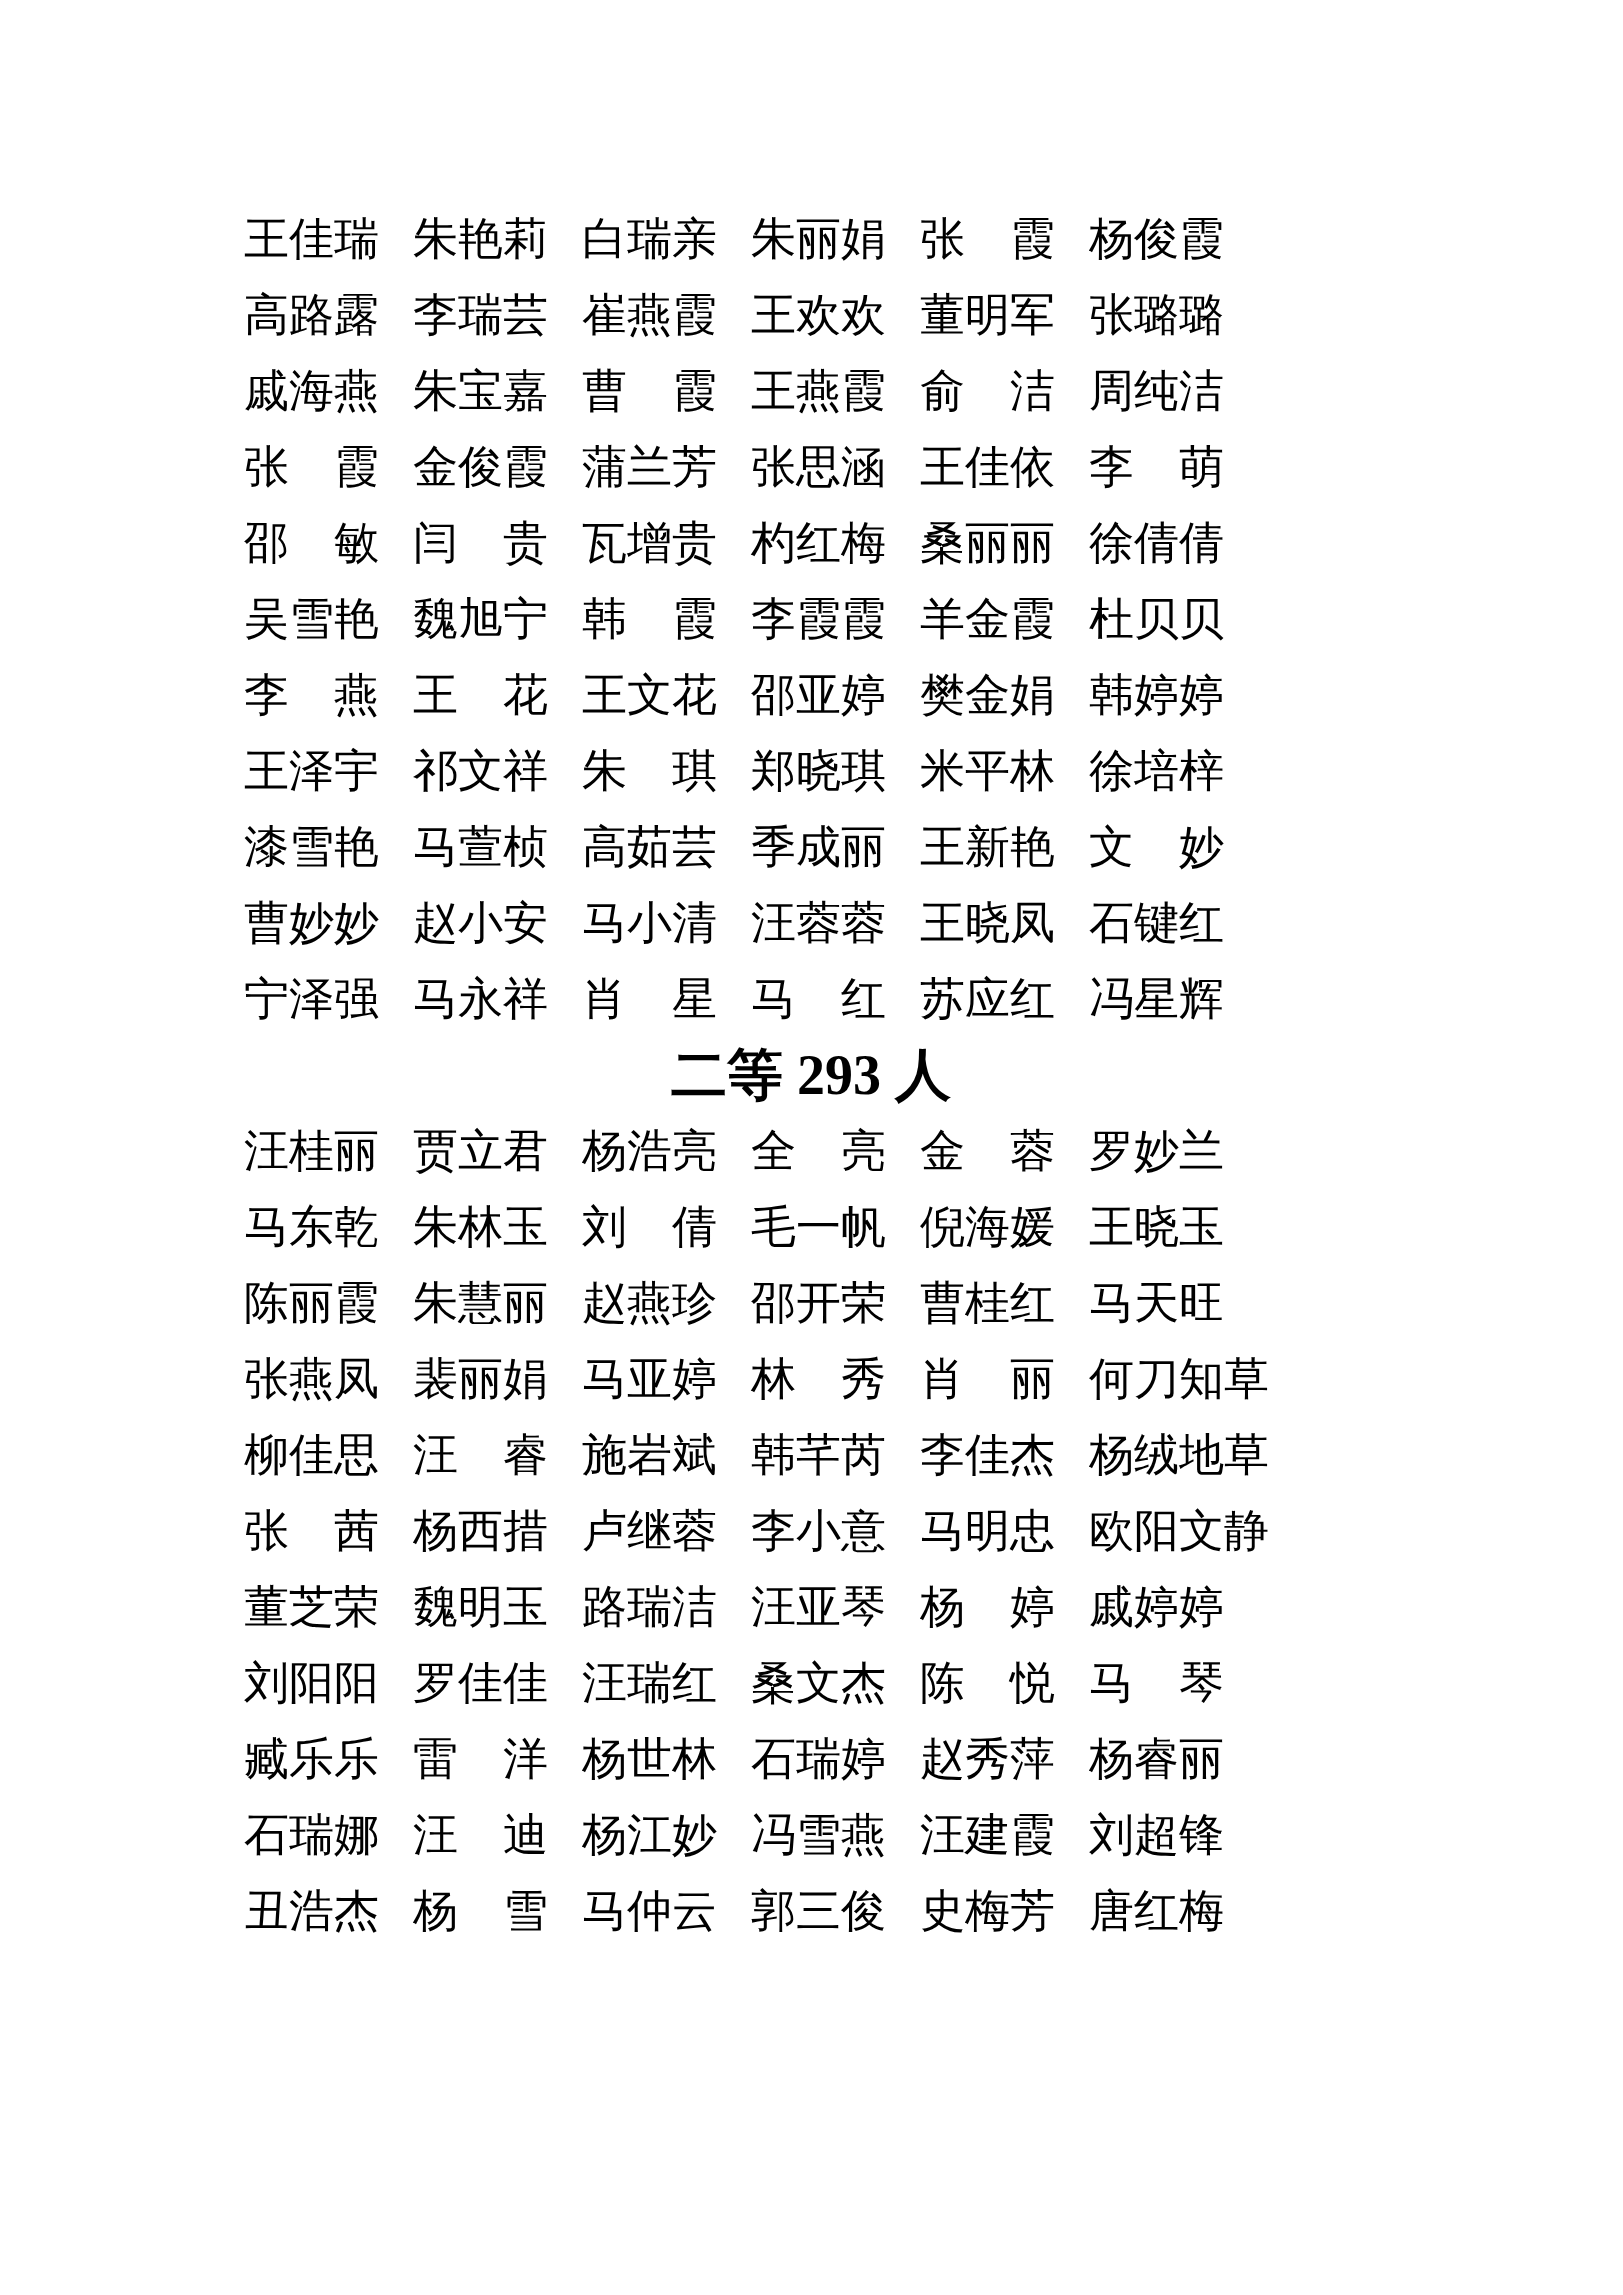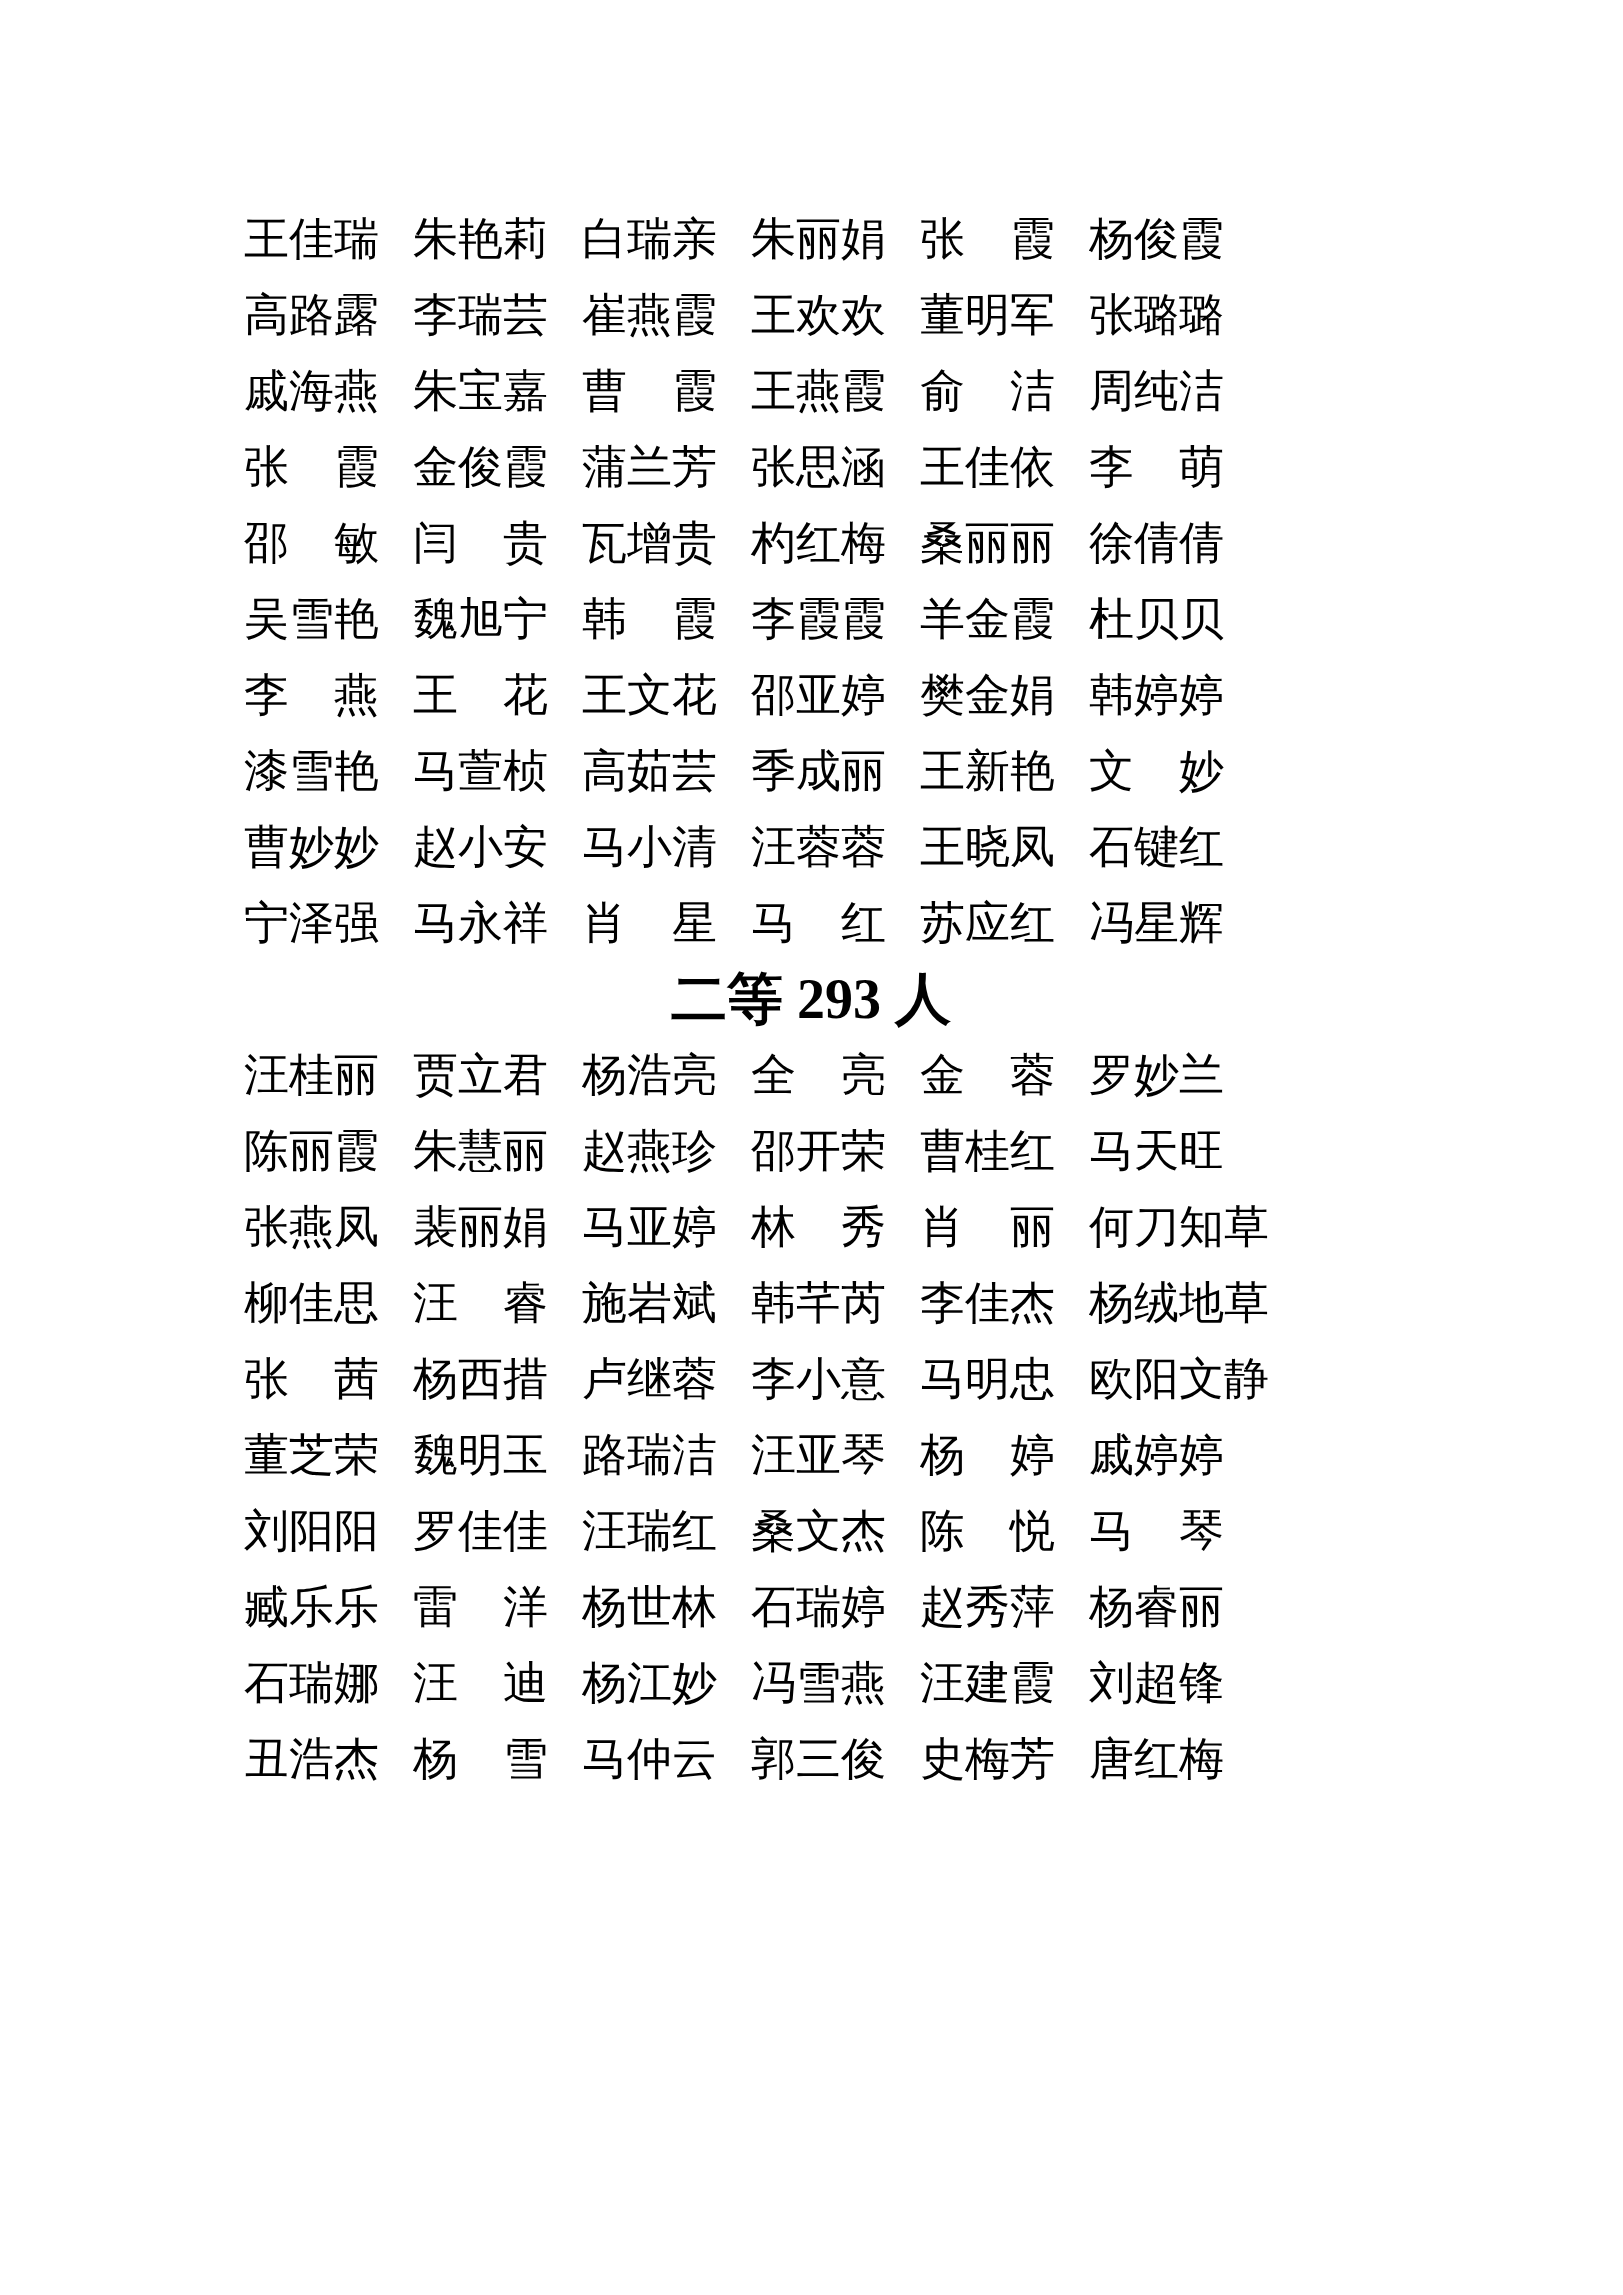--- a/index.html
+++ b/index.html
@@ -102,20 +102,28 @@
         </div>
         <div class="name-row">
           <span class="name-cell">李　燕</span>
           <span class="name-cell">王　花</span>
           <span class="name-cell">王文花</span>
           <span class="name-cell">邵亚婷</span>
           <span class="name-cell">樊金娟</span>
           <span class="name-cell">韩婷婷</span>
         </div>
         <div class="name-row">
+          <span class="name-cell">王泽宇</span>
+          <span class="name-cell">祁文祥</span>
+          <span class="name-cell">朱　琪</span>
+          <span class="name-cell">郑晓琪</span>
+          <span class="name-cell">米平林</span>
+          <span class="name-cell">徐培梓</span>
+        </div>
+        <div class="name-row">
           <span class="name-cell">漆雪艳</span>
           <span class="name-cell">马萱桢</span>
           <span class="name-cell">高茹芸</span>
           <span class="name-cell">季成丽</span>
           <span class="name-cell">王新艳</span>
           <span class="name-cell">文　妙</span>
         </div>
         <div class="name-row">
           <span class="name-cell">曹妙妙</span>
           <span class="name-cell">赵小安</span>
@@ -137,20 +145,28 @@
     <section>
         <div class="name-row">
           <span class="name-cell">汪桂丽</span>
           <span class="name-cell">贾立君</span>
           <span class="name-cell">杨浩亮</span>
           <span class="name-cell">全　亮</span>
           <span class="name-cell">金　蓉</span>
           <span class="name-cell">罗妙兰</span>
         </div>
         <div class="name-row">
+          <span class="name-cell">马东乾</span>
+          <span class="name-cell">朱林玉</span>
+          <span class="name-cell">刘　倩</span>
+          <span class="name-cell">毛一帆</span>
+          <span class="name-cell">倪海媛</span>
+          <span class="name-cell">王晓玉</span>
+        </div>
+        <div class="name-row">
           <span class="name-cell">陈丽霞</span>
           <span class="name-cell">朱慧丽</span>
           <span class="name-cell">赵燕珍</span>
           <span class="name-cell">邵开荣</span>
           <span class="name-cell">曹桂红</span>
           <span class="name-cell">马天旺</span>
         </div>
         <div class="name-row">
           <span class="name-cell">张燕凤</span>
           <span class="name-cell">裴丽娟</span>

